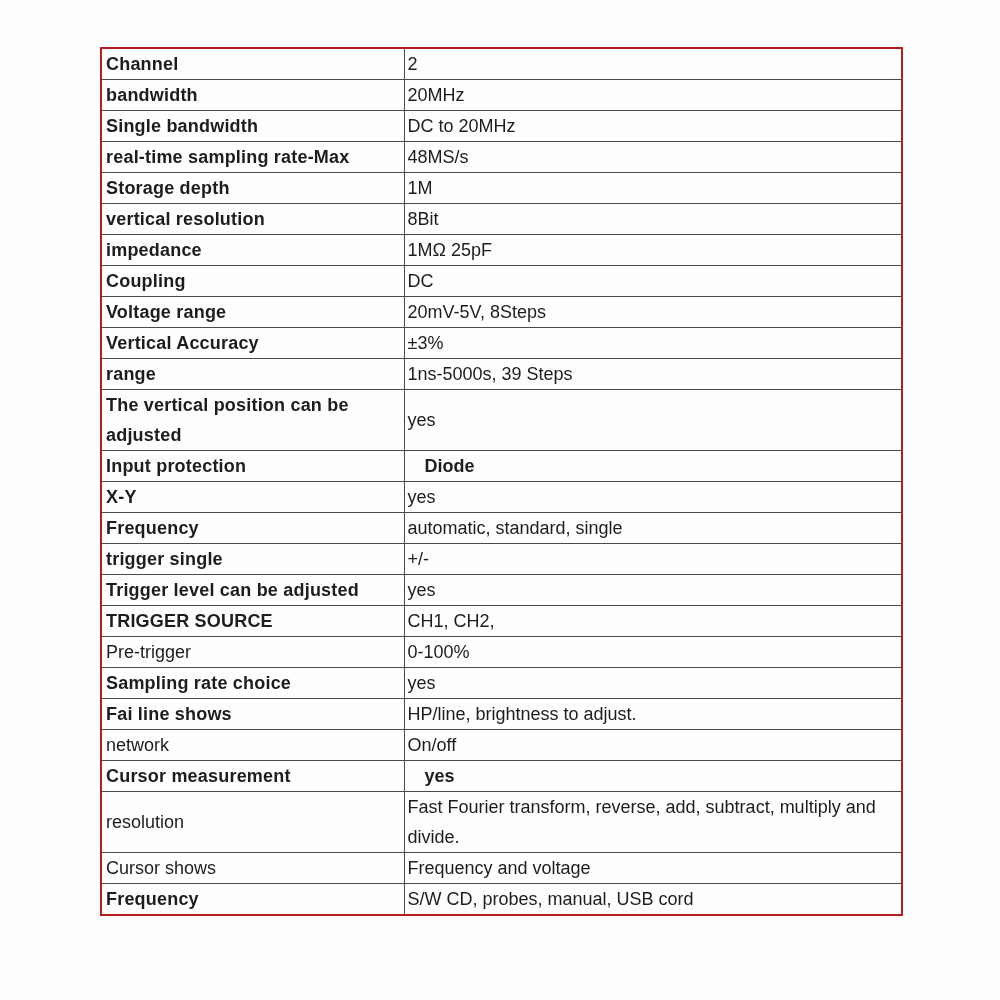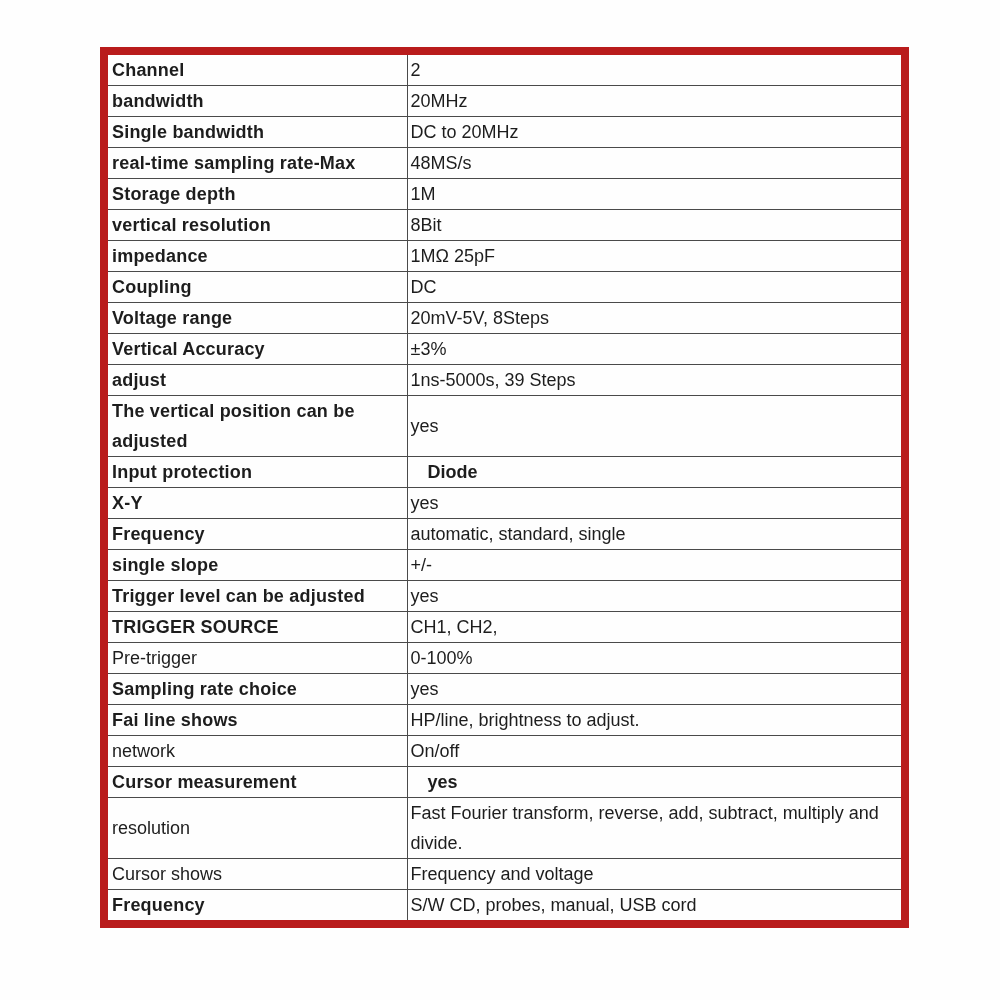--- a/index.html
+++ b/index.html
@@ -11,21 +11,21 @@
     background: #fefefe;
     font-family: "Liberation Sans", "DejaVu Sans", sans-serif;
   }
   table.spec-table {
     position: absolute;
     left: 100px;
     top: 47px;
     width: 801px;
     border-collapse: collapse;
     table-layout: fixed;
-    border: 8px solid #b91c1c;
+    border: 2px solid #b91c1c;
   }
   col.col-label { width: 303px; }
   col.col-value { width: 498px; }
   td {
     border: 1px solid #4a4a4a;
     vertical-align: middle;
     font-size: 18px;
     line-height: 30px;
     height: 30px;
     color: #1d1d1d;
@@ -98,21 +98,21 @@
     <td class="label-cell">Voltage range</td>
     <td class="value-cell">20mV-5V, 8Steps</td>
   </tr>
 
   <tr>
     <td class="label-cell">Vertical Accuracy</td>
     <td class="value-cell">±3%</td>
   </tr>
 
   <tr>
-    <td class="label-cell">adjust</td>
+    <td class="label-cell">range</td>
     <td class="value-cell">1ns-5000s, 39 Steps</td>
   </tr>
 
   <tr>
     <td class="label-cell">The vertical position can be adjusted</td>
     <td class="value-cell">yes</td>
   </tr>
 
   <tr>
     <td class="label-cell">Input protection</td>
@@ -123,21 +123,21 @@
     <td class="label-cell">X-Y</td>
     <td class="value-cell">yes</td>
   </tr>
 
   <tr>
     <td class="label-cell">Frequency</td>
     <td class="value-cell">automatic, standard, single</td>
   </tr>
 
   <tr>
-    <td class="label-cell">single slope</td>
+    <td class="label-cell">trigger single</td>
     <td class="value-cell">+/-</td>
   </tr>
 
   <tr>
     <td class="label-cell">Trigger level can be adjusted</td>
     <td class="value-cell">yes</td>
   </tr>
 
   <tr>
     <td class="label-cell">TRIGGER SOURCE</td>

